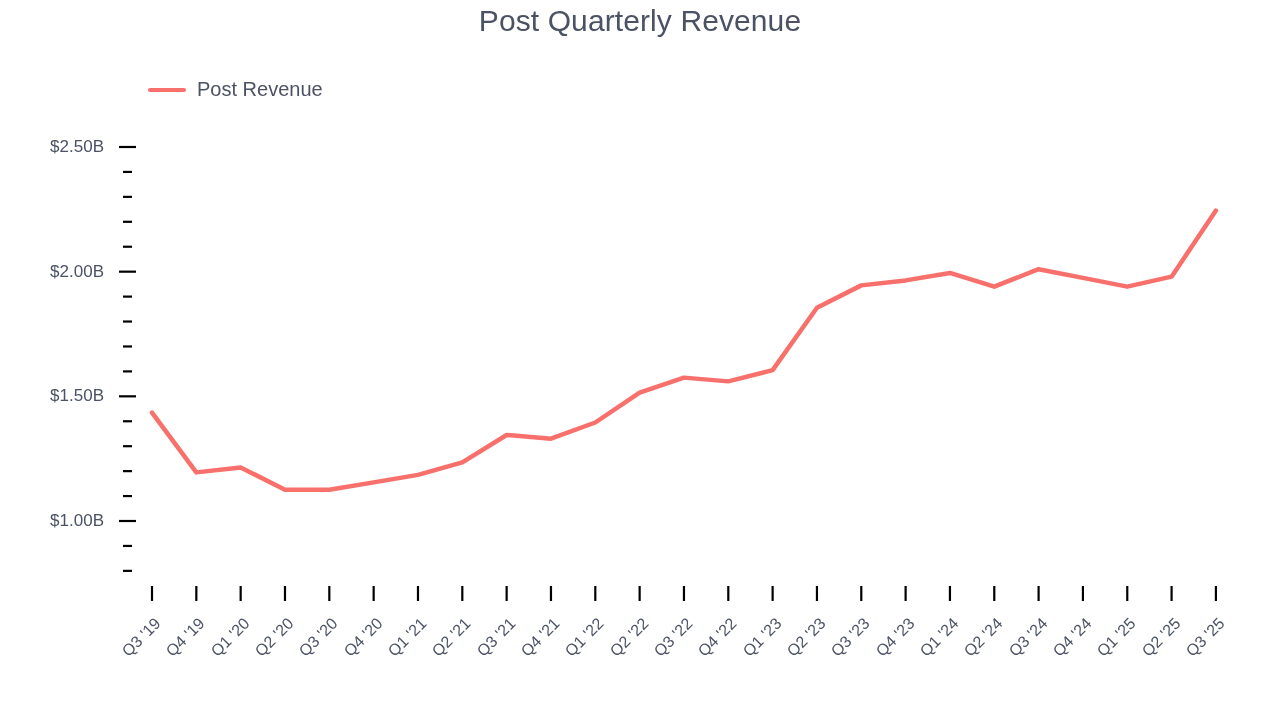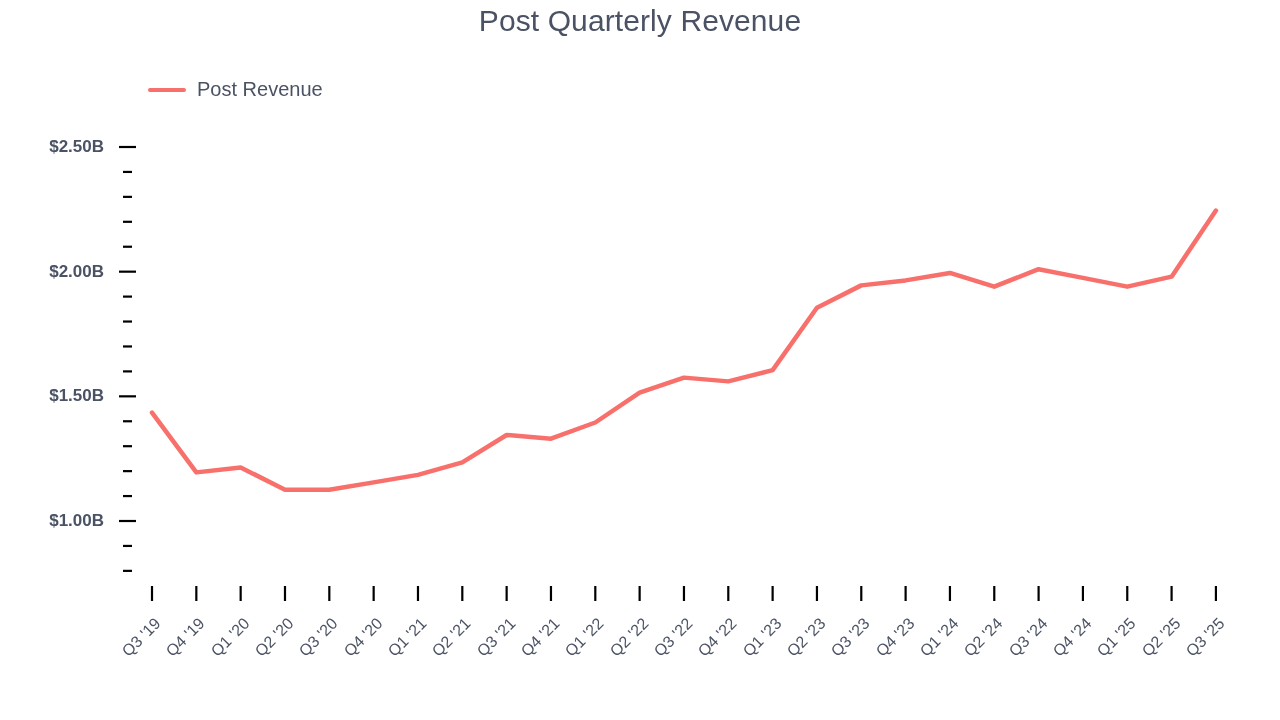--- a/index.html
+++ b/index.html
@@ -64,21 +64,20 @@
     color: #4a5264;
     white-space: nowrap;
     transform: translateY(-50%);
   }
   #ylabels {
     position: absolute;
     left: 0px;
     top: 0px;
     width: 112px;
     height: 544px;
-    font-weight: bold;
   }
   #xlabels {
     position: absolute;
     left: 0;
     top: 0;
     width: 1280px;
     height: 720px;
   }
   .xlabel {
     position: absolute;

